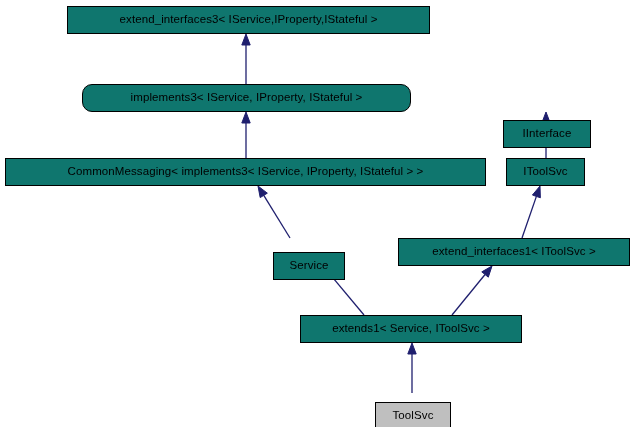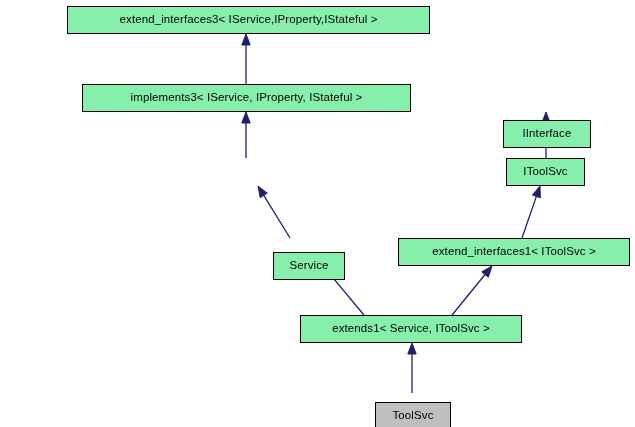--- a/index.html
+++ b/index.html
@@ -23,21 +23,21 @@
     left: 0;
     top: 0;
     width: 635px;
     height: 427px;
     pointer-events: none;
   }
   .node {
     position: absolute;
     box-sizing: border-box;
     border: 1px solid #000000;
-    background: #86efac;
+    background: #0f766e;
     color: #000000;
     font-family: "Liberation Sans", sans-serif;
     font-size: 11.5px;
     line-height: 1;
     letter-spacing: 0.1px;
     display: flex;
     align-items: center;
     justify-content: center;
     white-space: nowrap;
     text-align: center;
@@ -69,22 +69,25 @@
       <line x1="364" y1="315" x2="330.05894895941054" y2="274.43630485392964" stroke="#1f1f6e" stroke-width="1.3"></line>
       <polygon points="323,266 333.28008354000184,271.7410697967002 326.83781437881925,277.1315399111591" fill="#1f1f6e" stroke="#1f1f6e" stroke-width="1"></polygon>
       <line x1="452" y1="315" x2="485.0438586109651" y2="274.52127320156774" stroke="#1f1f6e" stroke-width="1.3"></line>
       <polygon points="492,266 488.2974356515637,277.1772544591992 481.7902815703665,271.86529194393626" fill="#1f1f6e" stroke="#1f1f6e" stroke-width="1"></polygon>
       <line x1="412" y1="393" x2="412" y2="354" stroke="#1f1f6e" stroke-width="1.3"></line>
       <polygon points="412,343 416.2,354 407.8,354" fill="#1f1f6e" stroke="#1f1f6e" stroke-width="1"></polygon>
     </svg>
 <div class="node" style="left: 67px; top: 6px; width: 363px; height: 28px;">
       <span class="node-label">extend_interfaces3&lt; IService,IProperty,IStateful &gt;</span>
     </div>
-    <div class="node" style="left: 82px; top: 84px; width: 329px; height: 28px;">
+    <div class="node" style="left: 82px; top: 84px; width: 329px; height: 28px; border-radius: 10px;">
       <span class="node-label">implements3&lt; IService, IProperty, IStateful &gt;</span>
+    </div>
+    <div class="node" style="left: 5px; top: 158px; width: 481px; height: 28px;">
+      <span class="node-label">CommonMessaging&lt; implements3&lt; IService, IProperty, IStateful &gt; &gt;</span>
     </div>
     <div class="node" style="left: 503px; top: 84px; width: 88px; height: 28px; margin-top: 36px;">
       <span class="node-label">IInterface</span>
     </div>
     <div class="node" style="left: 506px; top: 158px; width: 79px; height: 28px;">
       <span class="node-label">IToolSvc</span>
     </div>
     <div class="node" style="left: 273px; top: 252px; width: 72px; height: 28px;">
       <span class="node-label">Service</span>
     </div>

